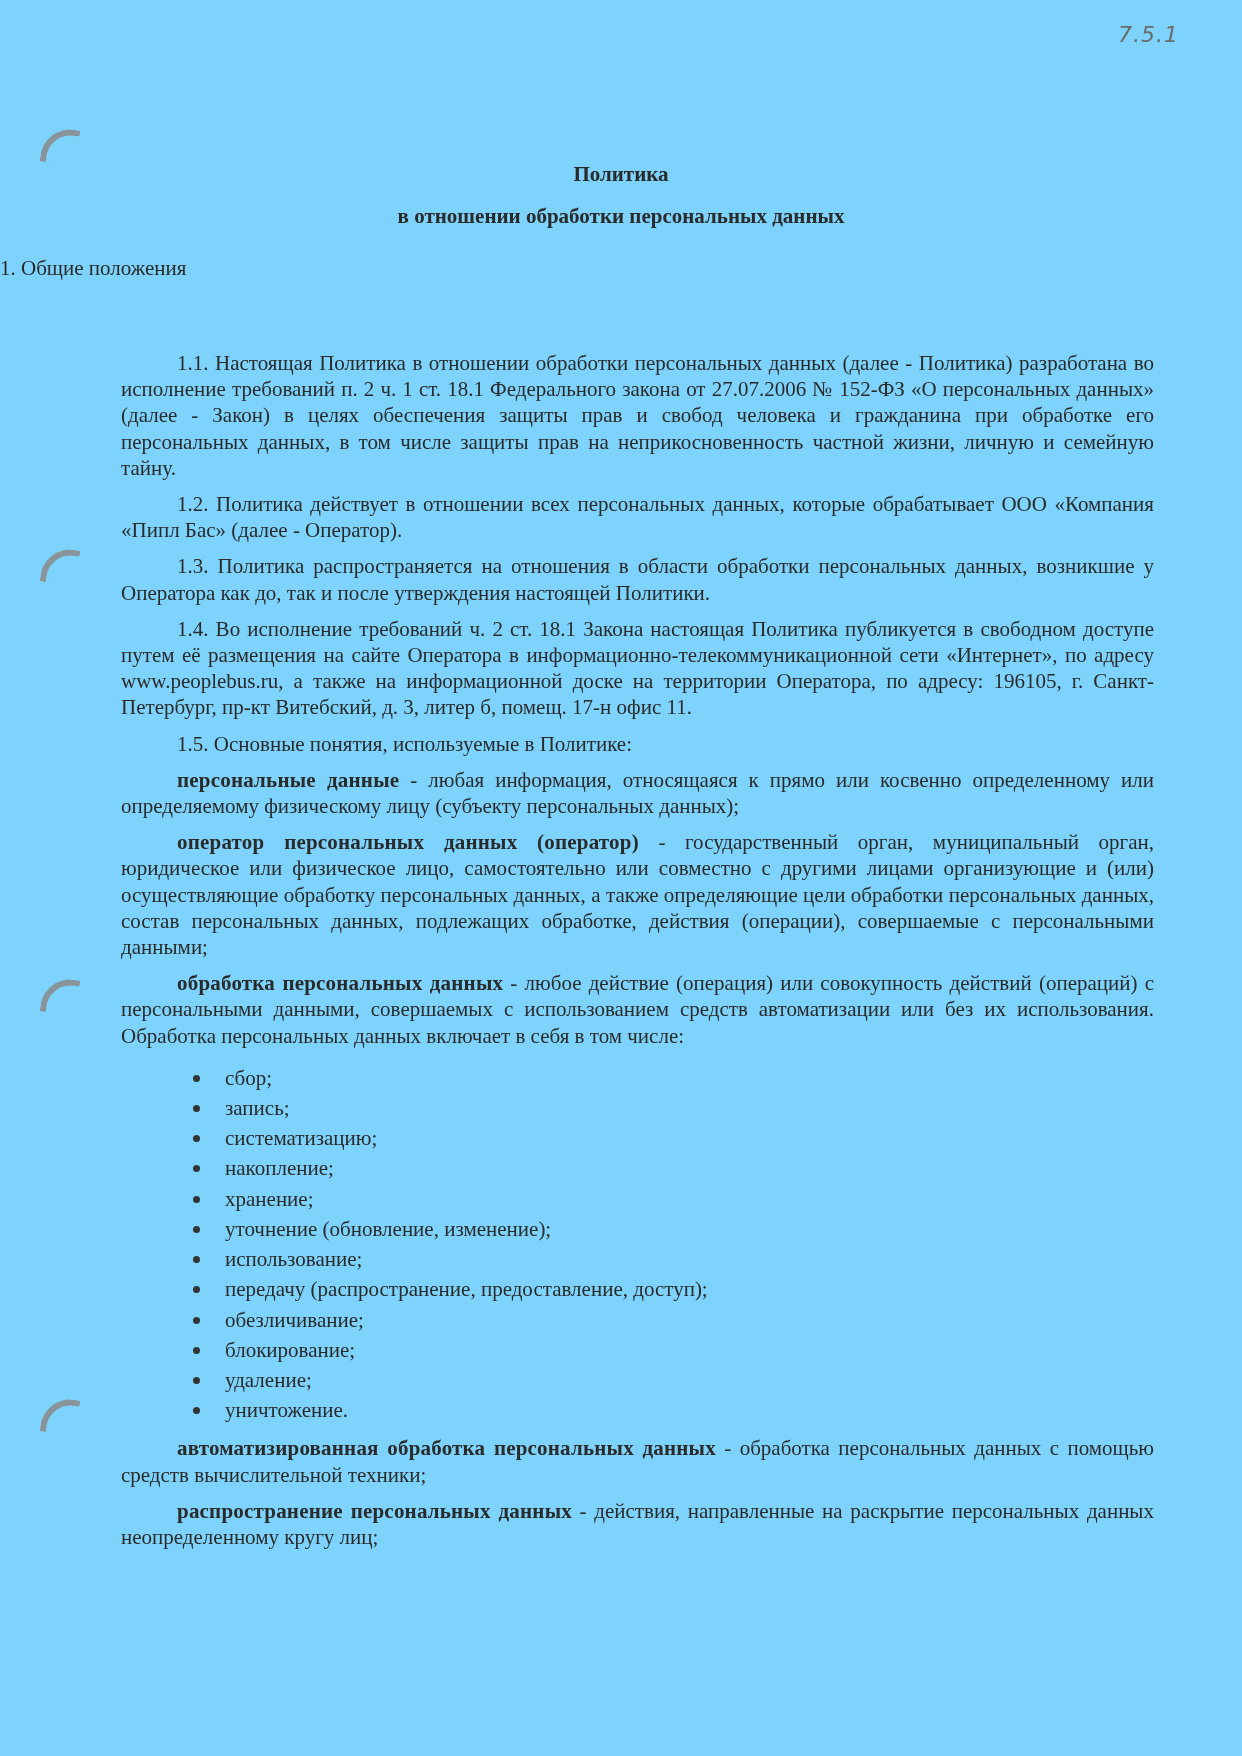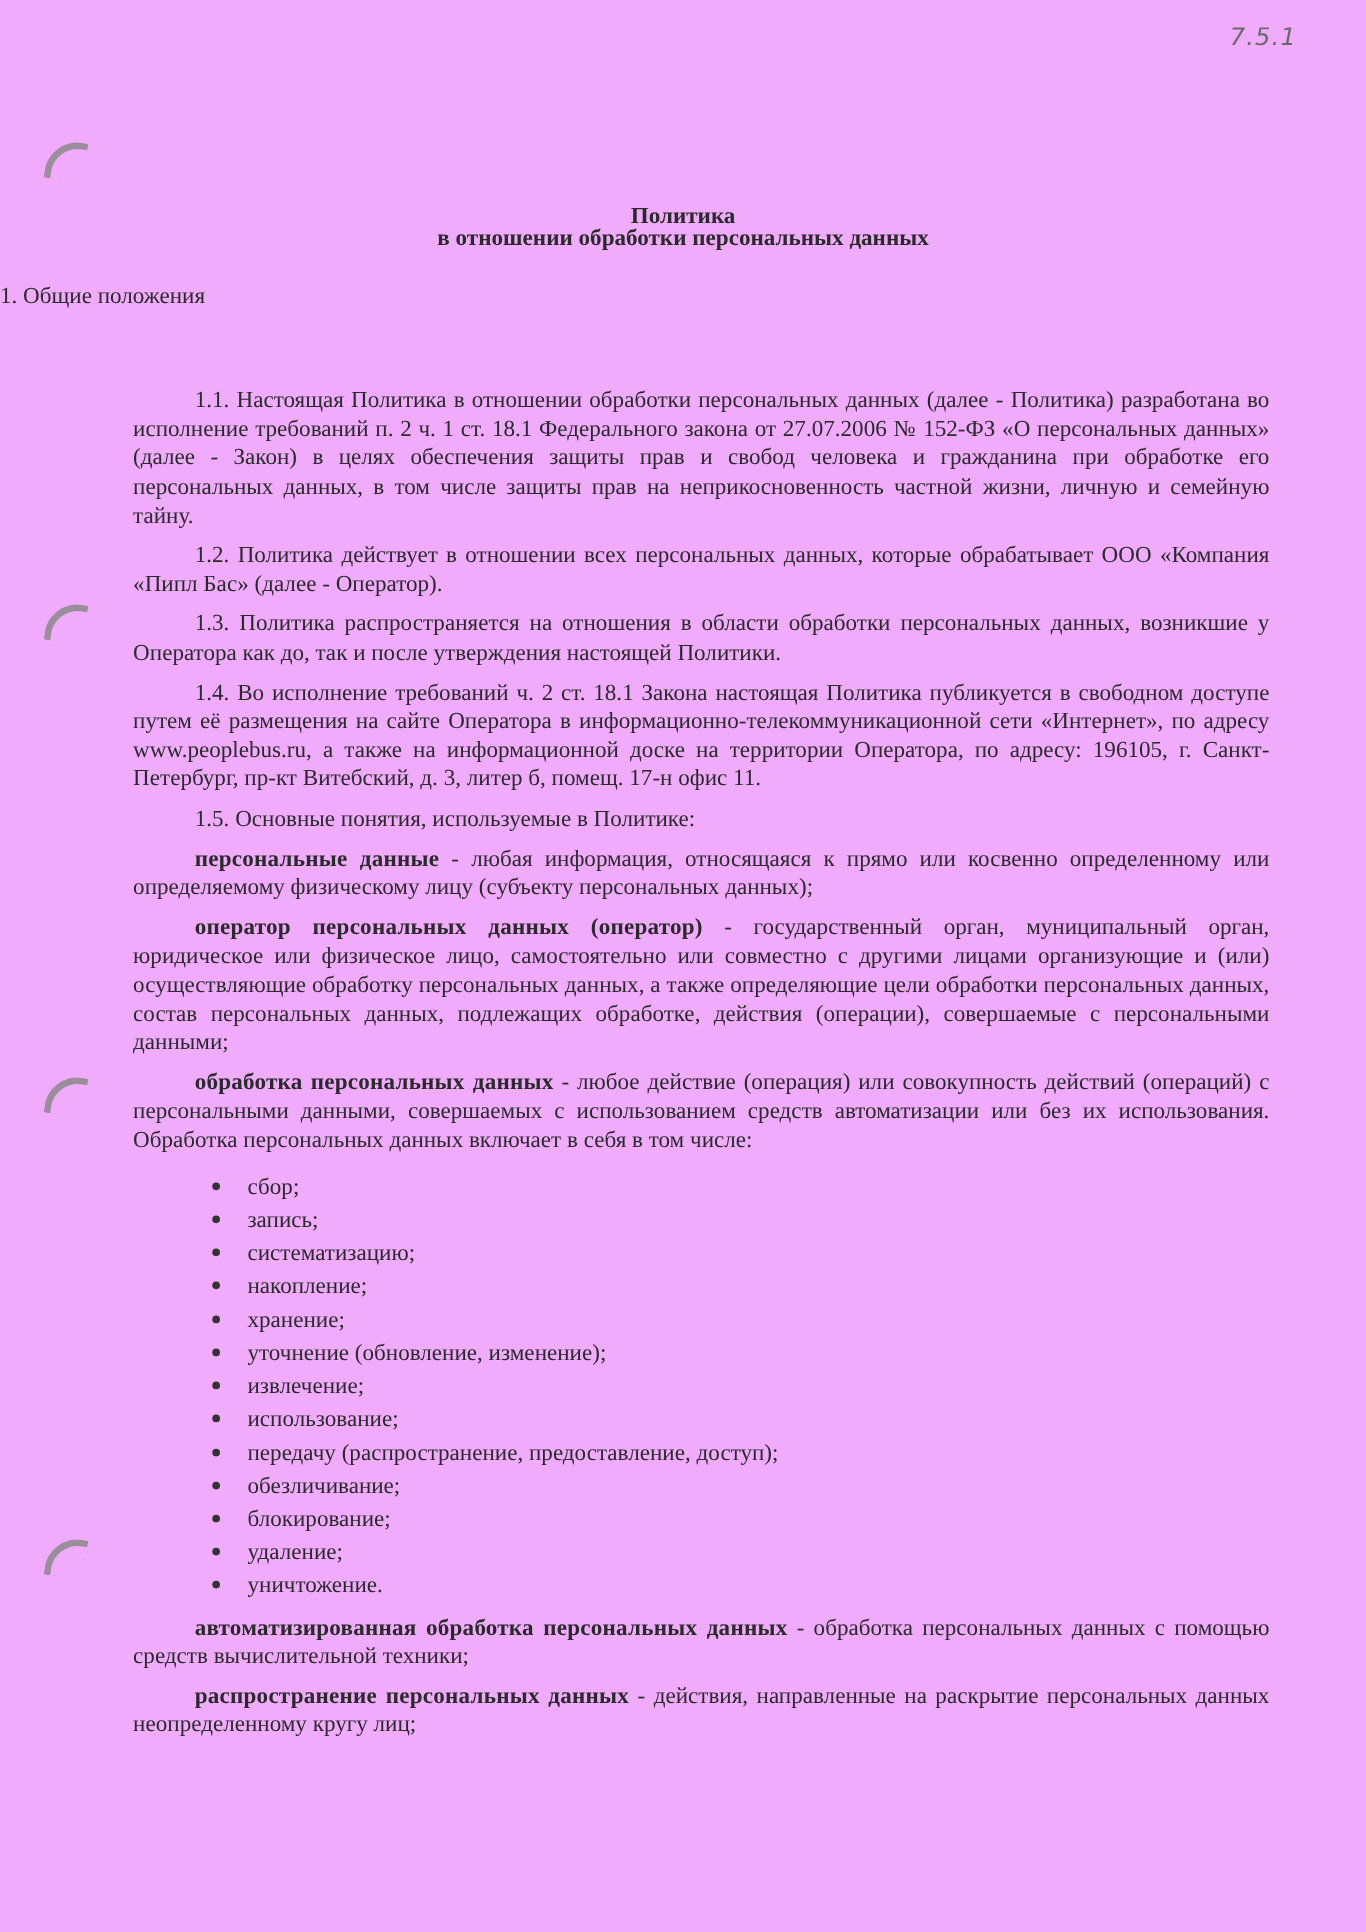--- a/index.html
+++ b/index.html
@@ -1,19 +1,19 @@
 <!DOCTYPE html>
 <html><head>
   <meta charset="utf-8">
   <style>
     html, body { margin: 0; padding: 0; background: #ffffff; }
     body { width: 1242px; height: 1756px; position: relative; overflow: hidden; }
     .page {
       position: absolute; left: 0; top: 0; width: 1242px; height: 1756px;
-      background: #f0abfc; color: #2a2a2a;
+      background: #7dd3fc; color: #2a2a2a;
       font-family: "Liberation Serif", "DejaVu Serif", serif;
     }
     .stamp {
       position: absolute; top: 22px; left: 1118px;
       font-family: "DejaVu Sans", sans-serif; font-style: italic;
       font-size: 22px; color: #6a6a6a; letter-spacing: 1px;
     }
     .punch {
       position: absolute; left: 42px; width: 30px; height: 30px;
       border-top: 6px solid #8a8a8a; border-left: 6px solid #8a8a8a;
@@ -46,21 +46,21 @@
 <body>
 
 <div class="page">
   <div class="stamp">7.5.1</div>
 
   <div class="punch" style="top:128px"></div>
   <div class="punch" style="top:548px"></div>
   <div class="punch" style="top:978px"></div>
   <div class="punch" style="top:1398px"></div>
 
-  <div class="title" style="top:184px">Политика</div>
+  <div class="title" style="top:162px">Политика</div>
   <div class="title" style="top:204px">в отношении обработки персональных данных</div>
   <div class="section" style="top:256px">1. Общие положения</div>
 
   <div class="body">
     <p class="ind">1.1. Настоящая Политика в отношении обработки персональных данных (далее - Политика) разработана во исполнение требований п. 2 ч. 1 ст. 18.1 Федерального закона от 27.07.2006 № 152-ФЗ «О персональных данных» (далее - Закон) в целях обеспечения защиты прав и свобод человека и гражданина при обработке его персональных данных, в том числе защиты прав на неприкосновенность частной жизни, личную и семейную тайну.</p>
     <p class="ind">1.2. Политика действует в отношении всех персональных данных, которые обрабатывает ООО «Компания «Пипл Бас» (далее - Оператор).</p>
     <p class="ind">1.3. Политика распространяется на отношения в области обработки персональных данных, возникшие у Оператора как до, так и после утверждения настоящей Политики.</p>
     <p class="ind">1.4. Во исполнение требований ч. 2 ст. 18.1 Закона настоящая Политика публикуется в свободном доступе путем её размещения на сайте Оператора в информационно-телекоммуникационной сети «Интернет», по адресу www.peoplebus.ru, а также на информационной доске на территории Оператора, по адресу: 196105, г. Санкт-Петербург, пр-кт Витебский, д. 3, литер б, помещ. 17-н офис 11.</p>
     <p class="ind">1.5. Основные понятия, используемые в Политике:</p>
 
@@ -68,21 +68,20 @@
     <p class="ind"><span class="b">оператор персональных данных (оператор)</span><span> - государственный орган, муниципальный орган, юридическое или физическое лицо, самостоятельно или совместно с другими лицами организующие и (или) осуществляющие обработку персональных данных, а также определяющие цели обработки персональных данных, состав персональных данных, подлежащих обработке, действия (операции), совершаемые с персональными данными;</span></p>
     <p class="ind"><span class="b">обработка персональных данных</span><span> - любое действие (операция) или совокупность действий (операций) с персональными данными, совершаемых с использованием средств автоматизации или без их использования. Обработка персональных данных включает в себя в том числе:</span></p>
 
     <ul class="ops">
       <li><span class="bullet"></span><span>сбор;</span></li>
       <li><span class="bullet"></span><span>запись;</span></li>
       <li><span class="bullet"></span><span>систематизацию;</span></li>
       <li><span class="bullet"></span><span>накопление;</span></li>
       <li><span class="bullet"></span><span>хранение;</span></li>
       <li><span class="bullet"></span><span>уточнение (обновление, изменение);</span></li>
-      <li><span class="bullet"></span><span>извлечение;</span></li>
       <li><span class="bullet"></span><span>использование;</span></li>
       <li><span class="bullet"></span><span>передачу (распространение, предоставление, доступ);</span></li>
       <li><span class="bullet"></span><span>обезличивание;</span></li>
       <li><span class="bullet"></span><span>блокирование;</span></li>
       <li><span class="bullet"></span><span>удаление;</span></li>
       <li><span class="bullet"></span><span>уничтожение.</span></li>
     </ul>
 
     <p class="ind"><span class="b">автоматизированная обработка персональных данных</span><span> - обработка персональных данных с помощью средств вычислительной техники;</span></p>
     <p class="ind"><span class="b">распространение персональных данных</span><span> - действия, направленные на раскрытие персональных данных неопределенному кругу лиц;</span></p>

